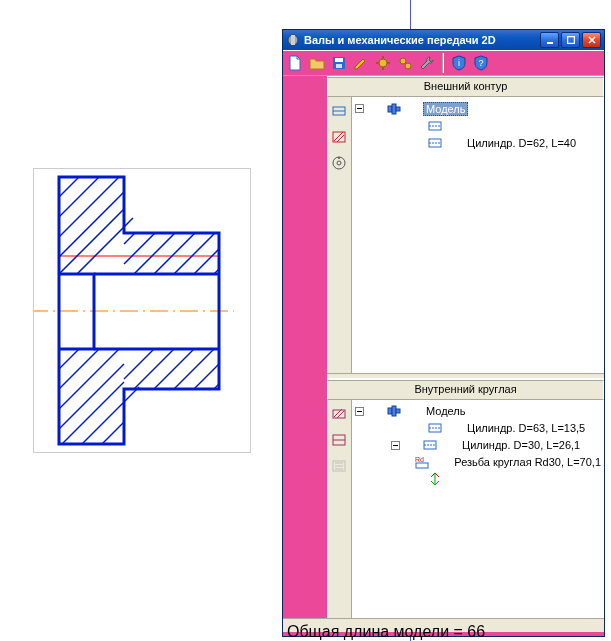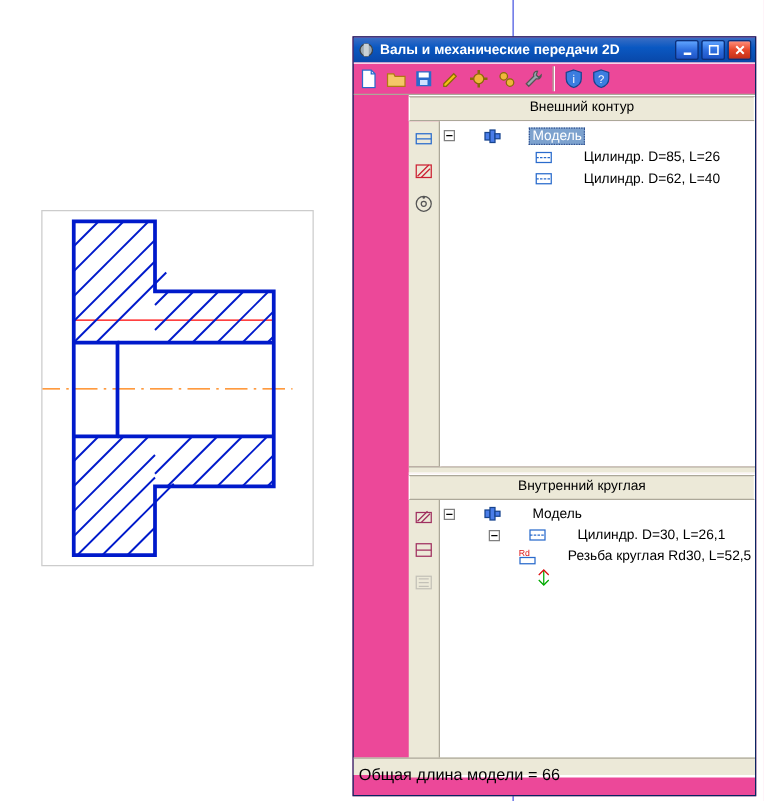--- a/index.html
+++ b/index.html
@@ -196,27 +196,27 @@
   .indent { display:inline-block; width: 18px; height: 1px; }
   .splitter {
     height: 4px;
     background: #ece9d8;
     border-top: 1px solid #aca899;
     border-bottom: 1px solid #fff;
     cursor: row-resize;
   }
   .statusbar {
     position: absolute;
-    left: 0; right: 0; bottom: 16px;
+    left: 0; right: 0; bottom: 4px;
     height: 14px;
     background: #ece9d8;
     border-top: 1px solid #aca899;
     padding: 6px 4px;
     line-height: 14px;
-    font-size: 13px;
+    font-size: 16px;
     color: #000;
     box-sizing: border-box;
   }
 </style>
 </head>
 <body>
 
 <div class="bg-line-v"></div>
 
 <div class="drw-frame">
@@ -410,21 +410,20 @@
                   <li>
                     <div class="row">
                       <span class="indent"></span>
                         <span class="indent"></span>
                       <span class="node-icon">
                           <svg width="16" height="16" viewBox="0 0 16 16">
                             <rect x="2" y="4" width="12" height="8" fill="none" stroke="#2a6bcc"></rect>
                             <line x1="2" y1="8" x2="14" y2="8" stroke="#2a6bcc" stroke-dasharray="2 1"></line>
                           </svg>
                         </span>
-                      <span class="node-label">Цилиндр. D=85, L=26</span>
                     </div>
                   </li>
                   <li>
                     <div class="row">
                       <span class="indent"></span>
                         <span class="indent"></span>
                       <span class="node-icon">
                           <svg width="16" height="16" viewBox="0 0 16 16">
                             <rect x="2" y="4" width="12" height="8" fill="none" stroke="#2a6bcc"></rect>
                             <line x1="2" y1="8" x2="14" y2="8" stroke="#2a6bcc" stroke-dasharray="2 1"></line>
@@ -478,20 +477,33 @@
                         <rect x="6" y="3" width="4" height="10" fill="#4a7de8" stroke="#17448e"></rect>
                         <rect x="10" y="6" width="4" height="4" fill="#4a7de8" stroke="#17448e"></rect>
                       </svg>
                     </span>
                   <span class="node-label">Модель</span>
                 </div>
                 <ul>
                   <li>
                     <div class="row">
                       <span class="indent"></span>
+                        <span class="indent"></span>
+                      <span class="node-icon">
+                          <svg width="16" height="16" viewBox="0 0 16 16">
+                            <rect x="2" y="4" width="12" height="8" fill="none" stroke="#2a6bcc"></rect>
+                            <line x1="2" y1="8" x2="14" y2="8" stroke="#2a6bcc" stroke-dasharray="2 1"></line>
+                          </svg>
+                        </span>
+                      <span class="node-label">Цилиндр. D=63, L=13,5</span>
+                    </div>
+                  </li>
+                  <li>
+                    <div class="row">
+                      <span class="indent"></span>
                       <span class="expander"></span>
                       <span class="node-icon">
                           <svg width="16" height="16" viewBox="0 0 16 16">
                             <rect x="2" y="4" width="12" height="8" fill="none" stroke="#2a6bcc"></rect>
                             <line x1="2" y1="8" x2="14" y2="8" stroke="#2a6bcc" stroke-dasharray="2 1"></line>
                           </svg>
                         </span>
                       <span class="node-label">Цилиндр. D=30, L=26,1</span>
                     </div>
                     <ul>
@@ -499,21 +511,21 @@
                         <div class="row">
                           <span class="indent"></span>
                             <span class="indent"></span>
                             <span class="indent"></span>
                           <span class="node-icon">
                               <svg width="16" height="16" viewBox="0 0 16 16">
                                 <text x="1" y="8" font-size="7" fill="#d11">Rd</text>
                                 <rect x="2" y="9" width="12" height="5" fill="none" stroke="#2a6bcc"></rect>
                               </svg>
                             </span>
-                          <span class="node-label">Резьба круглая Rd30, L=52,5</span>
+                          <span class="node-label">Резьба круглая Rd30, L=70,1</span>
                         </div>
                       </li>
                     </ul>
                   </li>
                   <li>
                     <div class="row">
                       <span class="indent"></span>
                         <span class="indent"></span>
                       <span class="node-icon">
                           <svg width="16" height="16" viewBox="0 0 16 16">

